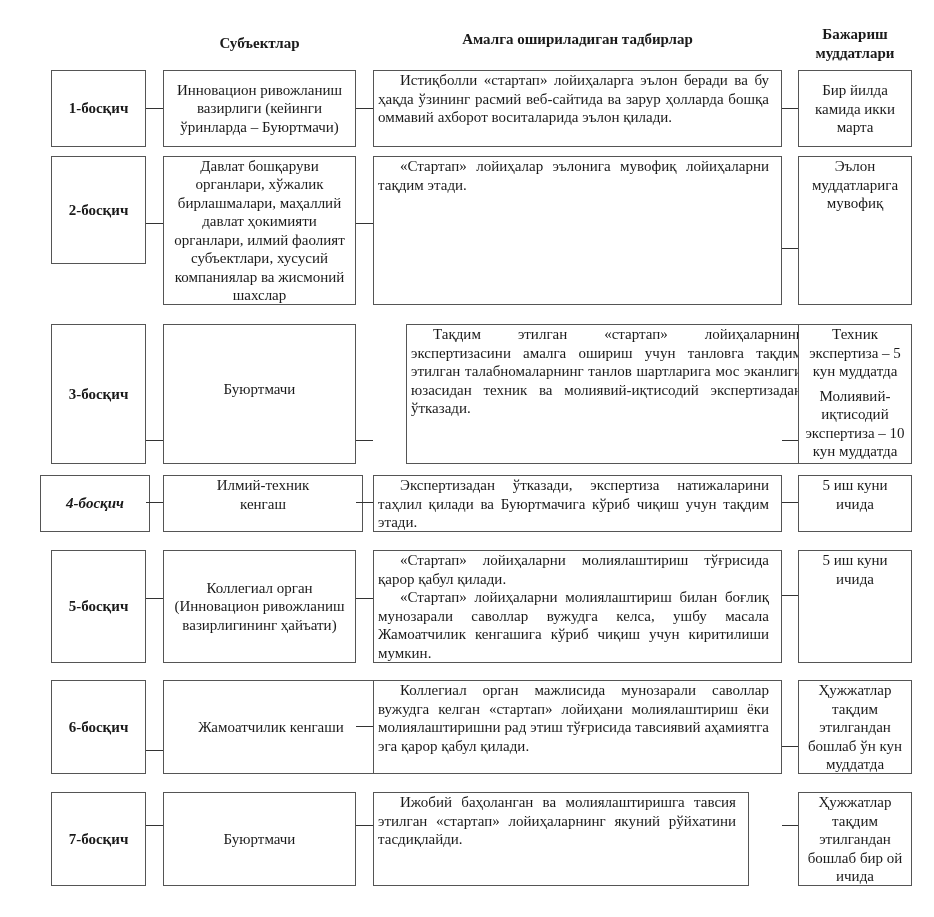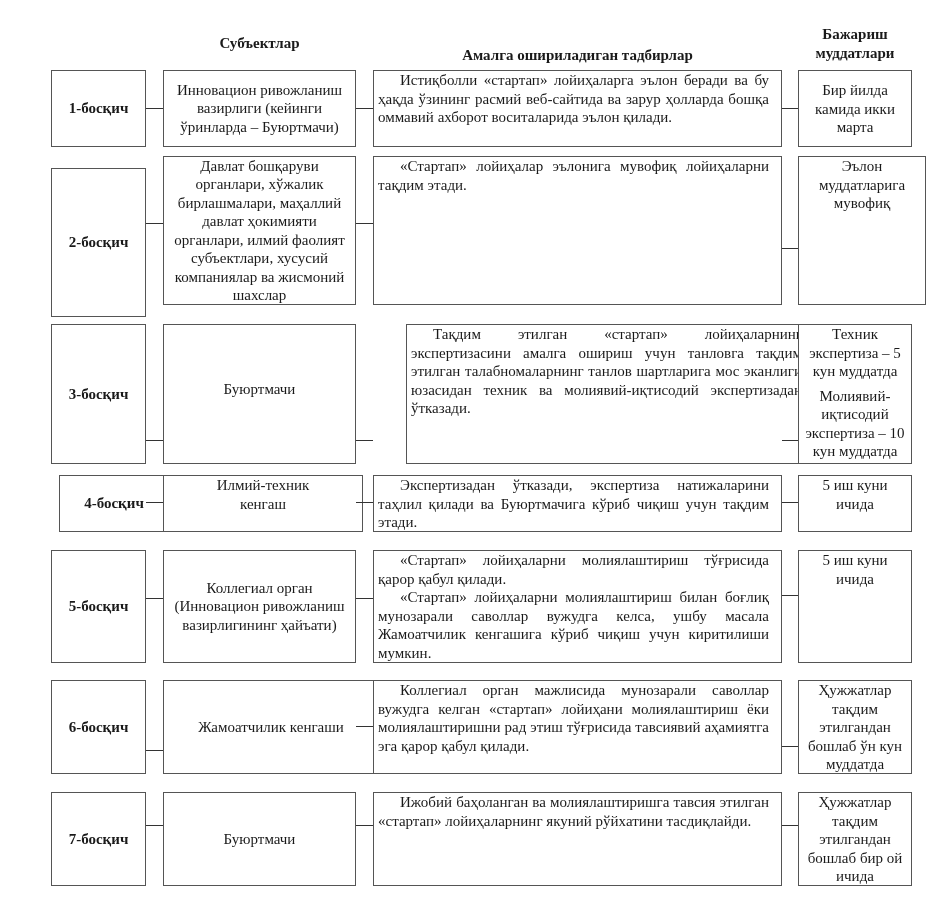--- a/index.html
+++ b/index.html
@@ -62,73 +62,73 @@
       position: absolute;
       height: 0;
       border-top: 1.5px solid #333;
     }
   </style>
 </head>
 <body>
 
 <div class="hdr" style="left:40px; top:34px; width:120px;margin-top:32px;">Босқичлар</div>
 <div class="hdr" style="left:163px; top:34px; width:193px;">Субъектлар</div>
-<div class="hdr" style="left:373px; top:46px; width:409px;">Амалга ошириладиган тадбирлар</div>
+<div class="hdr" style="left:373px; top:30px; width:409px;">Амалга ошириладиган тадбирлар</div>
 <div class="hdr" style="left:798px; top:25px; width:114px;">Бажариш муддатлари</div>
 
 <div class="box stage" style="left:51px; top:70px; width:95px; height:77px;">
     <span>1-босқич</span>
   </div>
 <div class="conn" style="left:146px; top:108px; width:17px;"></div>
 <div class="box subject" style="left:163px; top:70px; width:193px; height:77px;">
     <span>Инновацион ривожланиш вазирлиги (кейинги ўринларда – Буюртмачи)</span>
   </div>
 <div class="conn" style="left:356px; top:108px; width:17px;"></div>
 <div class="box action" style="left:373px; top:70px; width:409px; height:77px;">
     <p>Истиқболли «стартап» лойиҳаларга эълон беради ва бу ҳақда ўзининг расмий веб-сайтида ва зарур ҳолларда бошқа оммавий ахборот воситаларида эълон қилади.</p>
   </div>
 <div class="conn" style="left:782px; top:108px; width:16px;"></div>
 <div class="box deadline" style="left:798px; top:70px; width:114px; height:77px; padding-top:10px;">
     <p>Бир йилда камида икки марта</p>
   </div>
 
-<div class="box stage" style="left:51px; top:168px; width:95px; height:149px;justify-content:center;">
+<div class="box stage" style="left:51px; top:156px; width:95px; height:108px;justify-content:center;">
     <span>2-босқич</span>
   </div>
 <div class="conn" style="left:146px; top:223px; width:17px;"></div>
 <div class="box subject" style="left:163px; top:156px; width:193px; height:149px;">
     <span>Давлат бошқаруви органлари, хўжалик бирлашмалари, маҳаллий давлат ҳокимияти органлари, илмий фаолият субъектлари, хусусий компаниялар ва жисмоний шахслар</span>
   </div>
 <div class="conn" style="left:356px; top:223px; width:17px;"></div>
 <div class="box action" style="left:373px; top:156px; width:409px; height:149px;">
     <p>«Стартап» лойиҳалар эълонига мувофиқ лойиҳаларни тақдим этади.</p>
   </div>
 <div class="conn" style="left:782px; top:248px; width:16px;"></div>
-<div class="box deadline" style="left:798px; top:156px; width:128px; height:149px;">
+<div class="box deadline" style="left:798px; top:156px; width:114px; height:149px;">
     <p>Эълон муддатларига мувофиқ</p>
   </div>
 
 <div class="box stage" style="left:51px; top:324px; width:95px; height:140px;">
     <span>3-босқич</span>
   </div>
 <div class="conn" style="left:146px; top:440px; width:17px;"></div>
 <div class="box subject" style="left:163px; top:324px; width:193px; height:140px; padding-bottom:10px;">
     <span>Буюртмачи</span>
   </div>
 <div class="conn" style="left:356px; top:440px; width:17px;"></div>
 <div class="box action" style="left:373px; top:324px; width:409px; height:140px;margin-left:33px;">
     <p>Тақдим этилган «стартап» лойиҳаларнинг экспертизасини амалга ошириш учун танловга тақдим этилган талабномаларнинг танлов шартларига мос эканлиги юзасидан техник ва молиявий-иқтисодий экспертизадан ўтказади.</p>
   </div>
 <div class="conn" style="left:782px; top:440px; width:16px;"></div>
 <div class="box deadline" style="left:798px; top:324px; width:114px; height:140px;">
   <p>Техник экспертиза – 5 кун муддатда</p>
   <p>Молиявий-иқтисодий экспертиза – 10 кун муддатда</p>
 </div>
 
-<div class="box stage" style="left:59px; top:475px; width:110px; height:57px;">
+<div class="box stage" style="left:40px; top:475px; width:110px; height:57px;font-style:italic;">
     <span>4-босқич</span>
   </div>
 <div class="conn" style="left:146px; top:502px; width:17px;"></div>
 <div class="box subject top" style="left:163px; top:475px; width:200px; height:57px; padding:0 40px;">
     <span>Илмий-техник кенгаш</span>
   </div>
 <div class="conn" style="left:356px; top:502px; width:17px;"></div>
 <div class="box action" style="left:373px; top:475px; width:409px; height:57px;">
     <p>Экспертизадан ўтказади, экспертиза натижаларини таҳлил қилади ва Буюртмачига кўриб чиқиш учун тақдим этади.</p>
   </div>
@@ -171,19 +171,19 @@
   </div>
 
 <div class="box stage" style="left:51px; top:792px; width:95px; height:94px;">
     <span>7-босқич</span>
   </div>
 <div class="conn" style="left:146px; top:825px; width:17px;"></div>
 <div class="box subject" style="left:163px; top:792px; width:193px; height:94px;">
     <span>Буюртмачи</span>
   </div>
 <div class="conn" style="left:356px; top:825px; width:17px;"></div>
-<div class="box action" style="left:373px; top:792px; width:409px; height:94px;">
+<div class="box action" style="left:373px; top:792px; width:376px; height:94px;">
     <p>Ижобий баҳоланган ва молиялаштиришга тавсия этилган «стартап» лойиҳаларнинг якуний рўйхатини тасдиқлайди.</p>
   </div>
 <div class="conn" style="left:782px; top:825px; width:16px;"></div>
 <div class="box deadline" style="left:798px; top:792px; width:114px; height:94px;">
     <p>Ҳужжатлар тақдим этилгандан бошлаб бир ой ичида</p>
   </div>
 
 </body></html>

